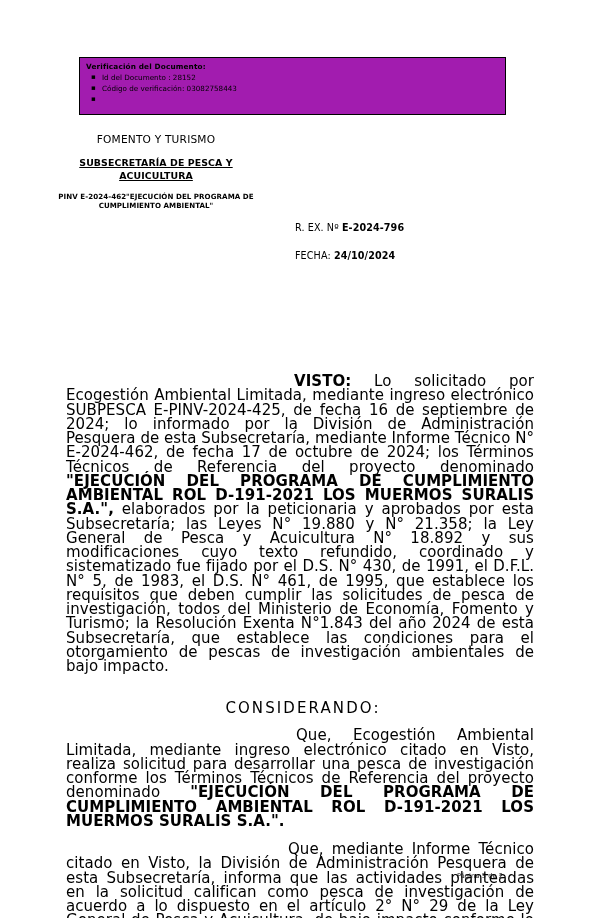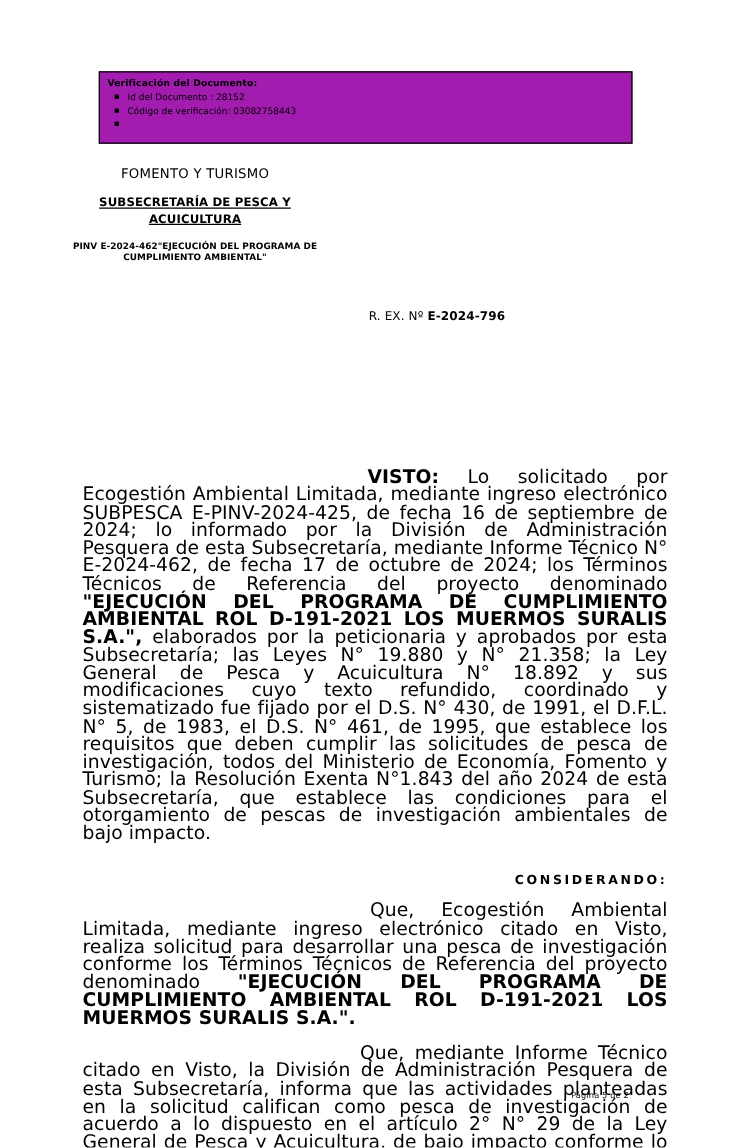--- a/index.html
+++ b/index.html
@@ -97,21 +97,20 @@
     text-align: justify;
   }
   .hdr-right .city {
     font-size: 9.3px;
     letter-spacing: 0.1px;
     margin-top: 30px;
   }
   .hdr-right .rex {
     font-size: 9.6px;
     letter-spacing: 0.1px;
-    margin-top: 26px;
   }
   .hdr-right .rex b, .hdr-right .fecha b {
     font-weight: bold;
   }
   .hdr-right .fecha {
     font-size: 9.6px;
     letter-spacing: 0.1px;
     margin-top: 17px;
   }
 
@@ -146,24 +145,24 @@
   }
   .indent-mid {
     display: inline-block;
     width: 230px;
   }
 
   .considerando {
     margin: 0;
     padding-top: 26px;
     padding-bottom: 11px;
-    font-size: 10px;
-    font-weight: bold;
+    font-size: 15px;
+    font-weight: normal;
     letter-spacing: 2.1px;
-    text-align: right;
+    text-align: center;
     padding-left: 6px;
   }
   .gap { height: 14px; }
 
   
   .footer {
     position: absolute;
     left: 0;
     top: 872px;
     width: 600px;
@@ -200,20 +199,23 @@
   <div class="hdr-sub">SUBSECRETARÍA DE PESCA Y</div>
   <div class="hdr-sub" style="margin-top:0">ACUICULTURA</div>
   <div class="hdr-pinv">PINV E-2024-462"EJECUCIÓN DEL PROGRAMA DE</div>
   <div class="hdr-pinv" style="margin-top:0">CUMPLIMIENTO AMBIENTAL"</div>
 </div>
 
 <div class="hdr-right">
   <div class="rex">
     <span>R. EX. Nº </span><b>E-2024-796</b>
   </div>
+  <div class="fecha">
+    <span>FECHA: </span><b>24/10/2024</b>
+  </div>
 </div>
 
 <div class="body-wrap">
 
   <p class="para">
     <span class="indent"></span><span class="lead">VISTO:</span><span> Lo solicitado por Ecogestión Ambiental Limitada, mediante ingreso electrónico SUBPESCA E-PINV-2024-425, de fecha 16 de septiembre de 2024; lo informado por la División de Administración Pesquera de esta Subsecretaría, mediante Informe Técnico N° E-2024-462, de fecha 17 de octubre de 2024; los Términos Técnicos de Referencia del proyecto denominado </span><b>"EJECUCIÓN DEL PROGRAMA DE CUMPLIMIENTO AMBIENTAL ROL D-191-2021 LOS MUERMOS SURALIS S.A.",</b><span> elaborados por la peticionaria y aprobados por esta Subsecretaría; las Leyes N° 19.880 y N° 21.358; la Ley General de Pesca y Acuicultura N° 18.892 y sus modificaciones cuyo texto refundido, coordinado y sistematizado fue fijado por el D.S. N° 430, de 1991, el D.F.L. N° 5, de 1983, el D.S. N° 461, de 1995, que establece los requisitos que deben cumplir las solicitudes de pesca de investigación, todos del Ministerio de Economía, Fomento y Turismo; la Resolución Exenta N°1.843 del año 2024 de esta Subsecretaría, que establece las condiciones para el otorgamiento de pescas de investigación ambientales de bajo impacto.</span>
   </p>
 
   <div class="considerando">CONSIDERANDO:</div>
 

